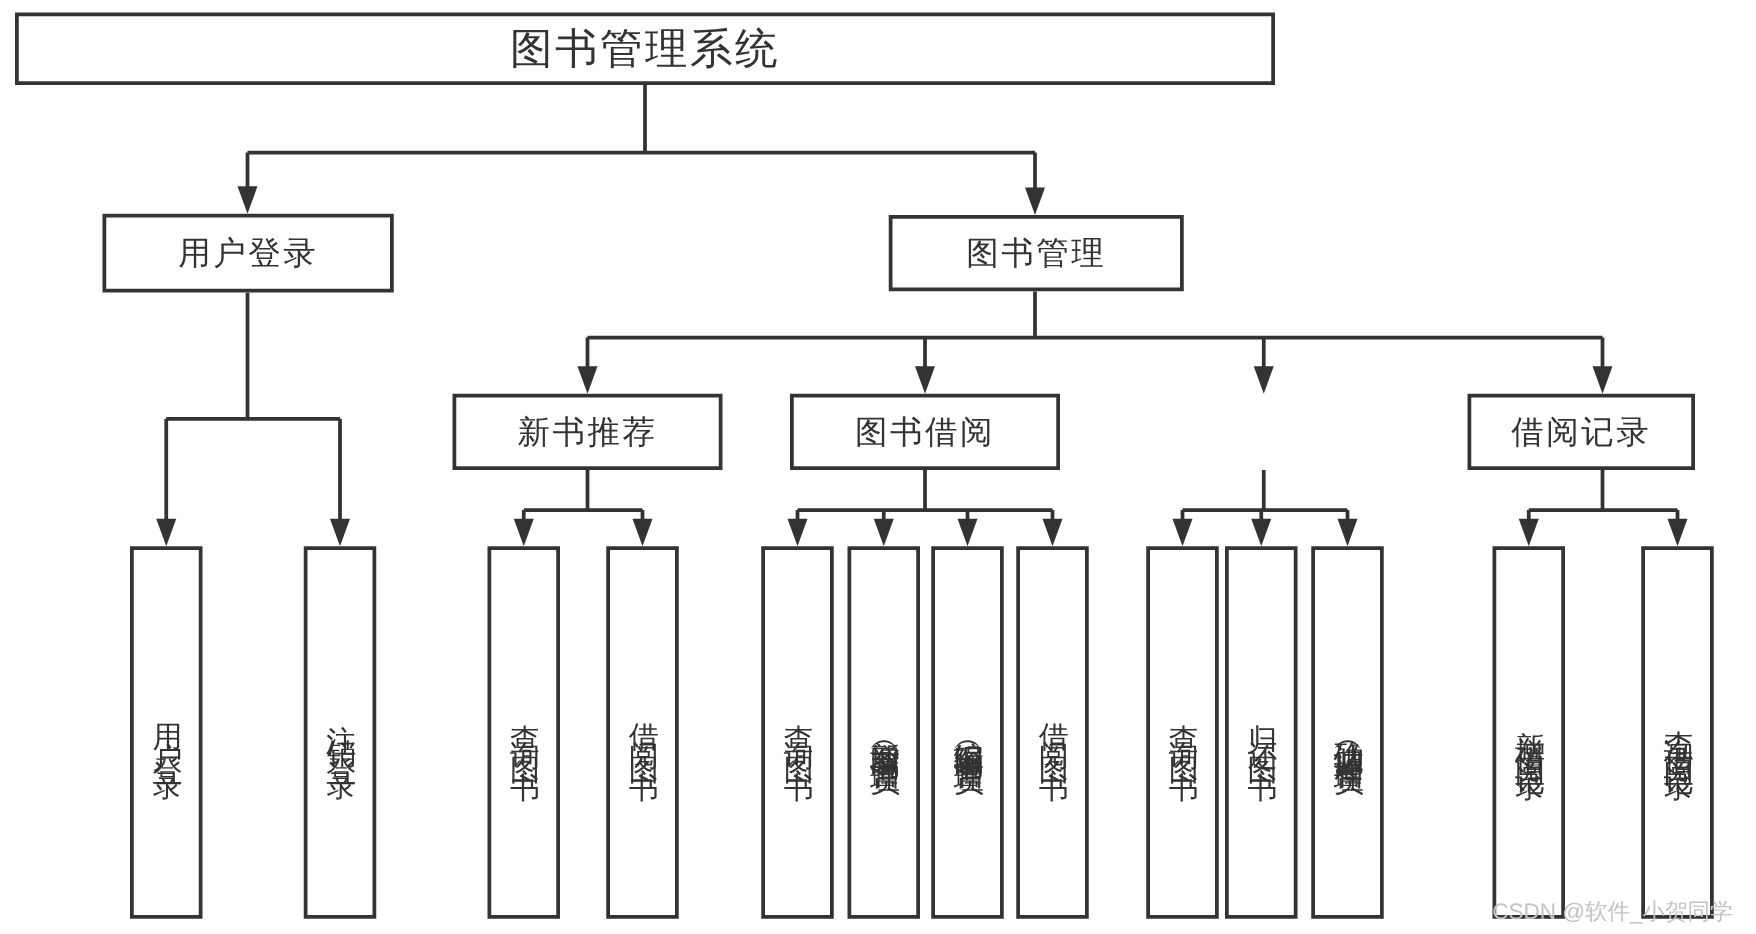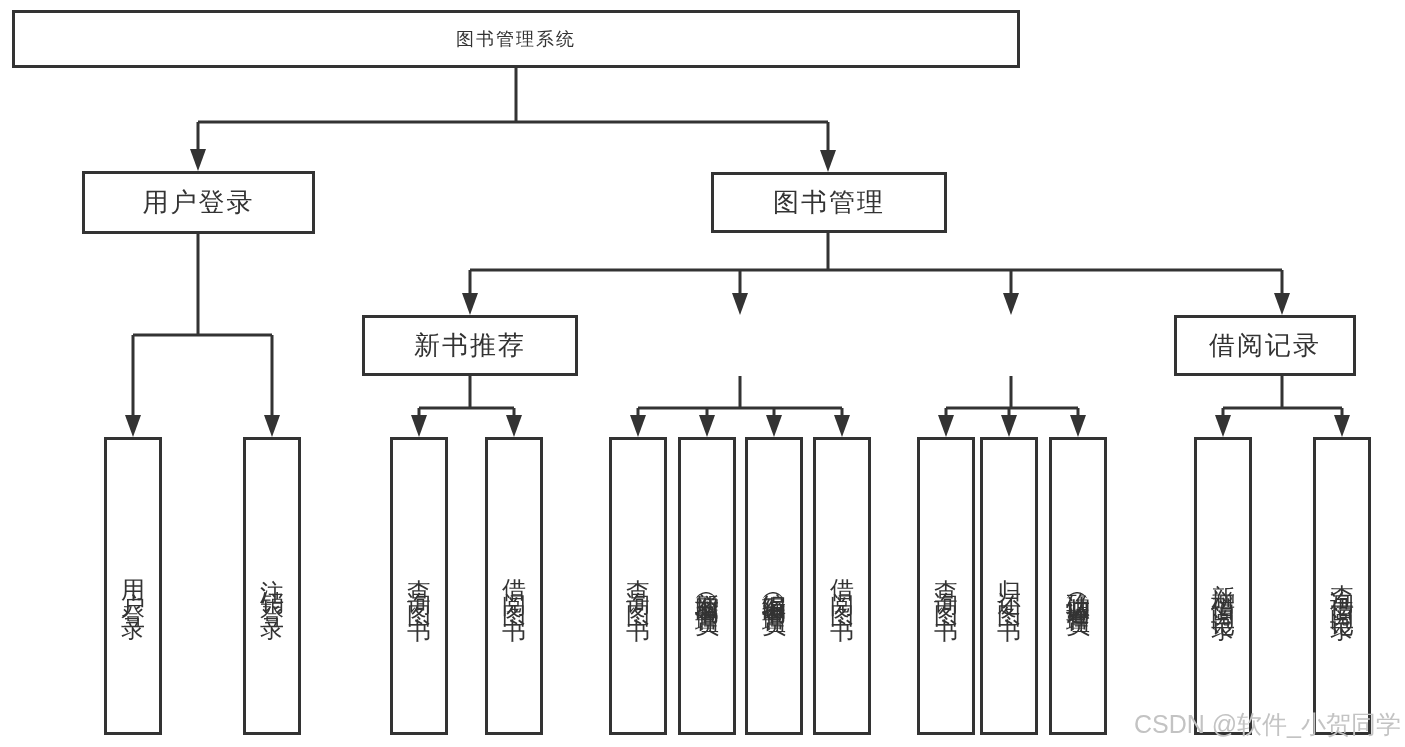--- a/index.html
+++ b/index.html
@@ -11,32 +11,32 @@
   }
   .connector-svg { position:absolute; left:0; top:0; width:1405px; height:747px; }
   .connector { stroke:var(--line); stroke-width:3; fill:none; }
   .arrowhead { fill:var(--line); stroke:none; }
   .box {
     position:absolute; box-sizing:border-box; background:#fff;
     border:3px solid var(--line);
     display:flex; align-items:center; justify-content:center;
   }
   .hlabel { font-size:26px; letter-spacing:2px; white-space:nowrap; }
-  .root-box .hlabel { font-size:18px; }
+  .root-box .hlabel { font-size:34px; }
   .leaf { top:437px; width:58px; height:298px; }
   .vlabel {
     writing-mode:vertical-rl; text-orientation:mixed;
     font-size:24px; line-height:1;
   }
   .ls-wide  { letter-spacing:13px; }
   .ls-mid   { letter-spacing:7px;  }
   .ls-tight { letter-spacing:3px;  }
   .watermark {
-    position:absolute; right:4px; bottom:6px;
-    font-size:25px; color:var(--wm); white-space:nowrap;
+    position:absolute; right:19px; bottom:6px;
+    font-size:18px; color:var(--wm); white-space:nowrap;
   }
 </style>
 </head>
 <body>
 
 <div class="canvas">
 
   <svg class="connector-svg" viewBox="0 0 1405 747" xmlns="http://www.w3.org/2000/svg">
 
     <path class="connector" d="M516,68 V122 M198,122 H828 M198,122 V152 M828,122 V153"></path>
@@ -80,20 +80,23 @@
   <div class="box" style="left:82px; top:171px; width:233px; height:63px;">
     <span class="hlabel">用户登录</span>
   </div>
   <div class="box" style="left:362px; top:315px; width:216px; height:61px;">
     <span class="hlabel">新书推荐</span>
   </div>
 
   <div class="box" style="left:711px; top:172px; width:236px; height:61px;">
     <span class="hlabel">图书管理</span>
   </div>
+  <div class="box" style="left:632px; top:315px; width:216px; height:61px;">
+    <span class="hlabel">图书借阅</span>
+  </div>
   <div class="box" style="left:1174px; top:315px; width:182px; height:61px;">
     <span class="hlabel">借阅记录</span>
   </div>
 
   <div class="box leaf" style="left:104px;">
     <span class="vlabel ls-wide">用户登录</span>
   </div>
   <div class="box leaf" style="left:243px;">
     <span class="vlabel ls-wide">注销登录</span>
   </div>

